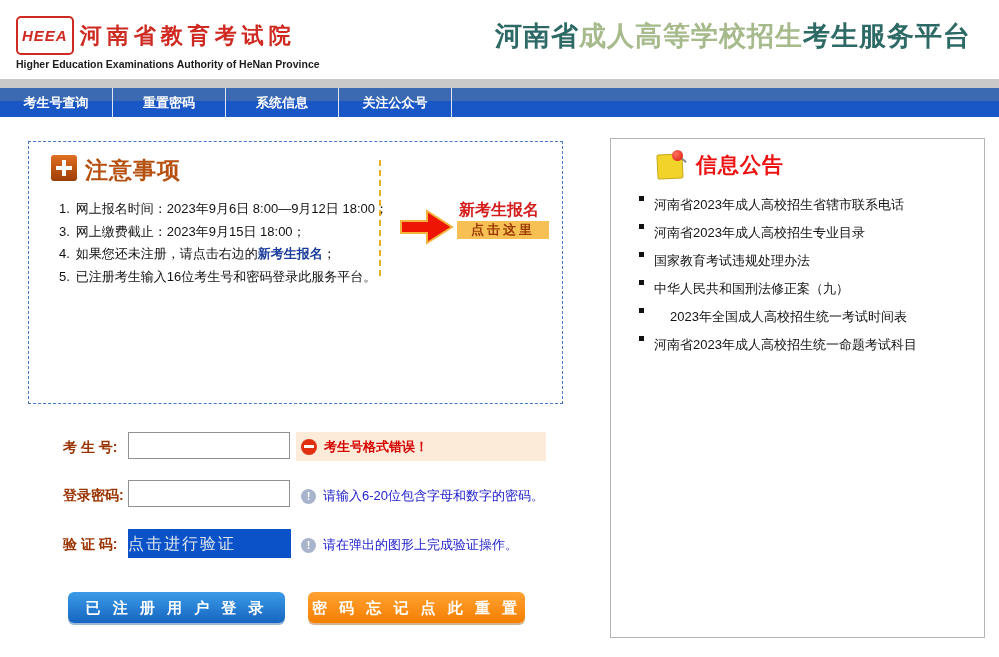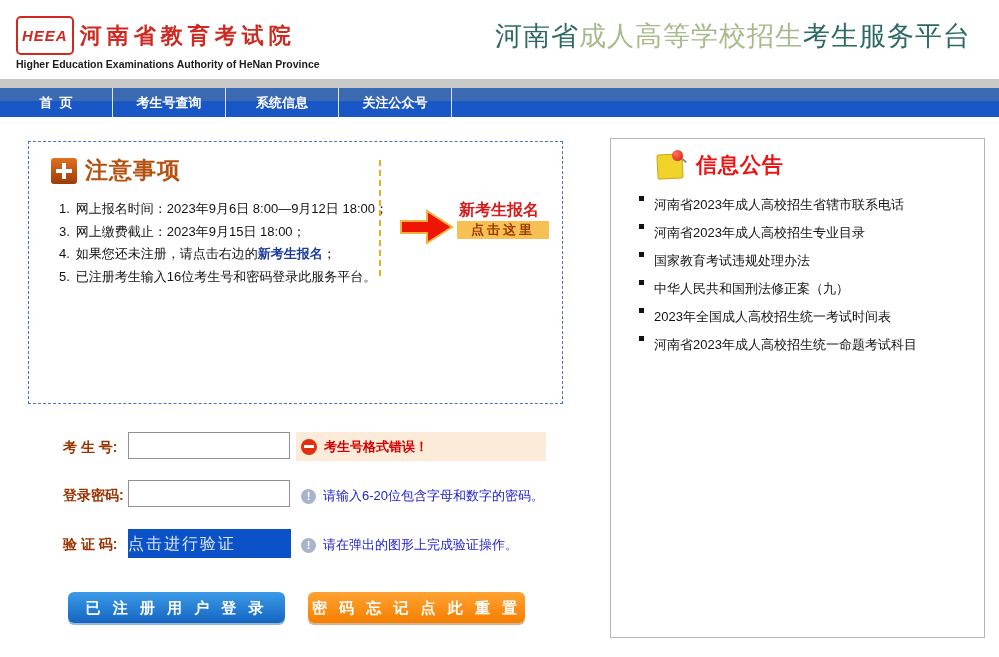--- a/index.html
+++ b/index.html
@@ -7,37 +7,37 @@
               font-family:"Liberation Sans","DejaVu Sans",sans-serif; }
 
   
   #header { position:absolute; left:0; top:0; width:999px; height:79px; background:#fff; }
   #logo-block { position:absolute; left:16px; top:16px; }
   #logo-row { display:flex; align-items:center; }
   #logo-badge { display:inline-block; border:2px solid #cf2a21; color:#cf2a21; font-weight:bold;
                 font-style:italic; font-size:15px; padding:9px 4px; border-radius:5px; letter-spacing:1px; }
   #logo-cn { color:#cf2a21; font-size:22px; font-weight:bold; letter-spacing:5px; margin-left:6px; }
   #logo-en { color:#1c1c1c; font-size:10.5px; font-weight:bold; margin-top:3px; }
-  #site-title { position:absolute; right:28px; top:18px; font-size:27px; font-weight:normal; letter-spacing:1px; }
+  #site-title { position:absolute; right:28px; top:18px; font-size:27px; font-weight:bold; letter-spacing:1px; }
   #site-title .t-dark { color:#2d6a66; }
   #site-title .t-light { color:#a6ba8c; }
 
   #gray-strip { position:absolute; left:0; top:79px; width:999px; height:9px; background:#c9c9c9; }
 
   
   #nav { position:absolute; left:0; top:88px; width:999px; height:29px;
          background:linear-gradient(to bottom,#3b69b2 0%,#3b69b2 45%,#1a57c6 45%,#1a57c6 100%);
          display:flex; }
   .nav-item { width:113px; height:29px; line-height:29px; text-align:center; color:#fff;
               font-size:13px; font-weight:bold; border-right:1px solid #dce6f5; cursor:pointer; white-space:pre; }
 
   
   #notice-box { position:absolute; left:28px; top:141px; width:535px; height:263px;
                 border:1px dashed #4477cc; background:#fff; }
-  #notice-title-row { position:absolute; left:22px; top:13px; display:flex; align-items:center; }
+  #notice-title-row { position:absolute; left:22px; top:13px; display:flex; align-items:flex-start; }
   #notice-plus-icon { width:26px; height:26px; border-radius:3px;
                       background:linear-gradient(to bottom,#e8username 0,#e07020 0%,#9c3d08 100%);
                       background:linear-gradient(to bottom,#e07020 0%,#9c3d08 100%);
                       position:relative; }
   #notice-plus-icon::before { content:""; position:absolute; left:11px; top:5px; width:4px; height:16px; background:#fff; }
   #notice-plus-icon::after  { content:""; position:absolute; left:5px; top:11px; width:16px; height:4px; background:#fff; }
   #notice-title { font-size:23px; font-weight:bold; color:#b5500f; margin-left:8px; letter-spacing:1px; }
   #notice-list { position:absolute; left:30px; top:56px; width:315px; font-size:13px; color:#111; }
   .notice-item { line-height:22.5px; white-space:nowrap; }
   .notice-num { margin-right:6px; }
@@ -106,22 +106,22 @@
     <div id="logo-en">Higher Education Examinations Authority of HeNan Province</div>
   </div>
   <div id="site-title">
     <span class="t-dark">河南省</span><span class="t-light">成人高等学校招生</span><span class="t-dark">考生服务平台</span>
   </div>
 </div>
 
 <div id="gray-strip"></div>
 
 <div id="nav">
-  <div class="nav-item">首  页</div>
   <div class="nav-item">考生号查询</div>
+  <div class="nav-item">重置密码</div>
   <div class="nav-item">系统信息</div>
   <div class="nav-item">关注公众号</div>
 </div>
 
 <div id="notice-box">
   <div id="notice-title-row">
     <span id="notice-plus-icon"></span>
     <span id="notice-title">注意事项</span>
   </div>
 
@@ -194,21 +194,21 @@
     <span class="announce-text">河南省2023年成人高校招生专业目录</span>
   </div>
   <div class="announce-item" style="top:113px;">
     <span class="bullet-square"></span>
     <span class="announce-text">国家教育考试违规处理办法</span>
   </div>
   <div class="announce-item" style="top:141px;">
     <span class="bullet-square"></span>
     <span class="announce-text">中华人民共和国刑法修正案（九）</span>
   </div>
-  <div class="announce-item" style="top:169px;">
+  <div class="announce-item" style="top:169px;gap:16px;">
     <span class="bullet-square"></span>
     <span class="announce-text">2023年全国成人高校招生统一考试时间表</span>
   </div>
   <div class="announce-item" style="top:197px;">
     <span class="bullet-square"></span>
     <span class="announce-text">河南省2023年成人高校招生统一命题考试科目</span>
   </div>
 </div>
 
 </body></html>

